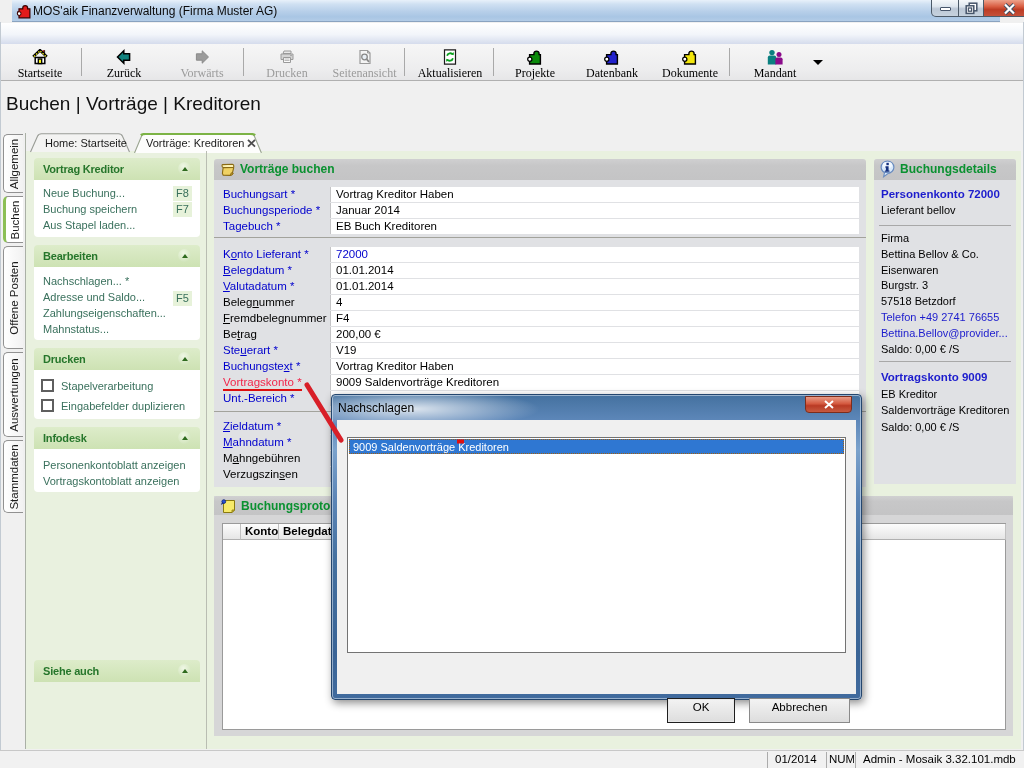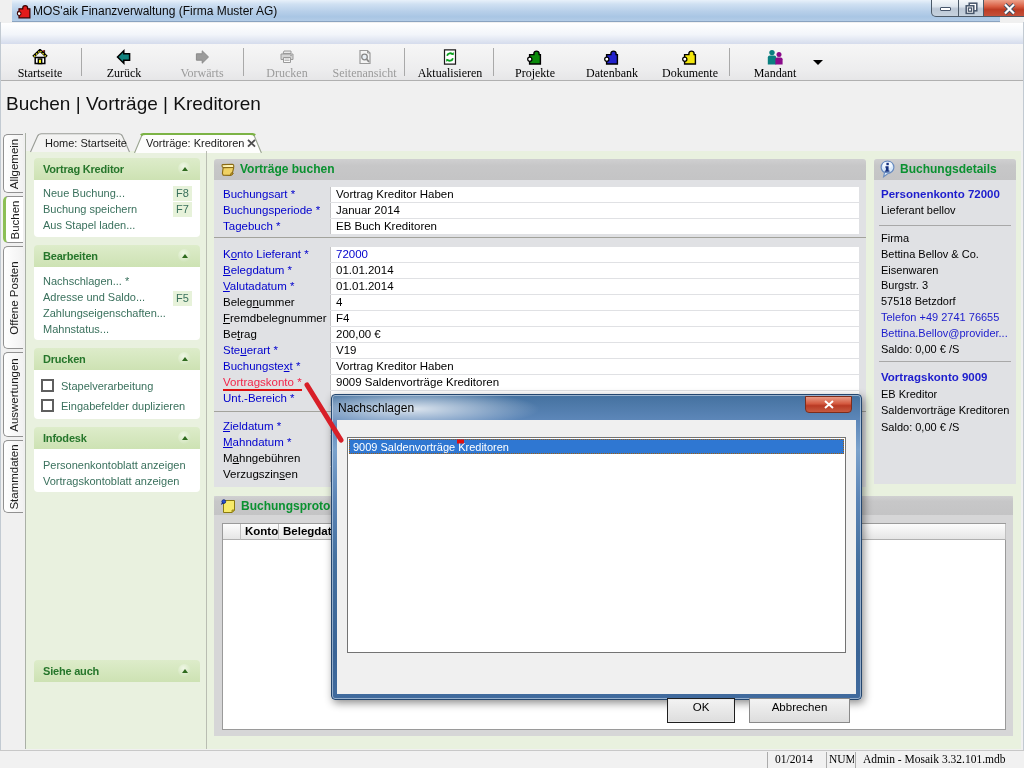--- a/index.html
+++ b/index.html
@@ -104,21 +104,21 @@
 #dlgsel { position:absolute; left:1px; top:1px; width:495px; height:15px; background:#2f77d2; color:#fff;
   font-size:11px; padding:1px 0 0 3px; border:1px dotted #a06010; }
 .dbtn { position:absolute; top:242px; height:25px; background:linear-gradient(180deg,#f3f3f3,#dddddd);
   text-align:center; font-size:11.5px; padding-top:2px;margin-top:36px; }
 #dlgclose { position:absolute; left:473px; top:1px; width:47px; height:17px;
   background:linear-gradient(180deg,#e89a85 0%,#d4593f 45%,#b93a24 58%,#c65a40 100%);
   border:1px solid #7c2d1c; border-radius:0 0 4px 4px; color:#fff; text-align:center;
   font-weight:bold; font-size:11px; line-height:15px; }
 
 
-#statusbar { position:absolute; left:0; top:750px; width:1024px; height:18px; background:#f1f1f1; border-top:1px solid #c8c8c8;font-family:Liberation Serif, serif; }
+#statusbar { position:absolute; left:0; top:750px; width:1024px; height:18px; background:#f1f1f1; border-top:1px solid #c8c8c8; }
 .scell { position:absolute; top:1px; height:16px; border-left:1px solid #ababab; font-size:11.5px; padding:1px 0 0 7px; white-space:nowrap; overflow:hidden; }
 </style>
 </head>
 <body>
 <div id="win">
 
   <div id="titlebar">
     <svg class="abs" style="left:4px;top:3px" width="15" height="16" viewBox="0 0 16 17">
       <path d="M3.2 6.2 h4 v-0.8 a2.6 2.6 0 1 1 5.2 0 v0.8 h2.4 v9.6 h-11.6 v-2.9 a2.3 2.3 0 0 1 0-4.4 z" fill="#e31b1b" stroke="#3a0000" stroke-width="1.3"></path>
       <circle cx="3.4" cy="11.2" r="2" fill="#fff" stroke="#3a0000" stroke-width="1.1"></circle>

